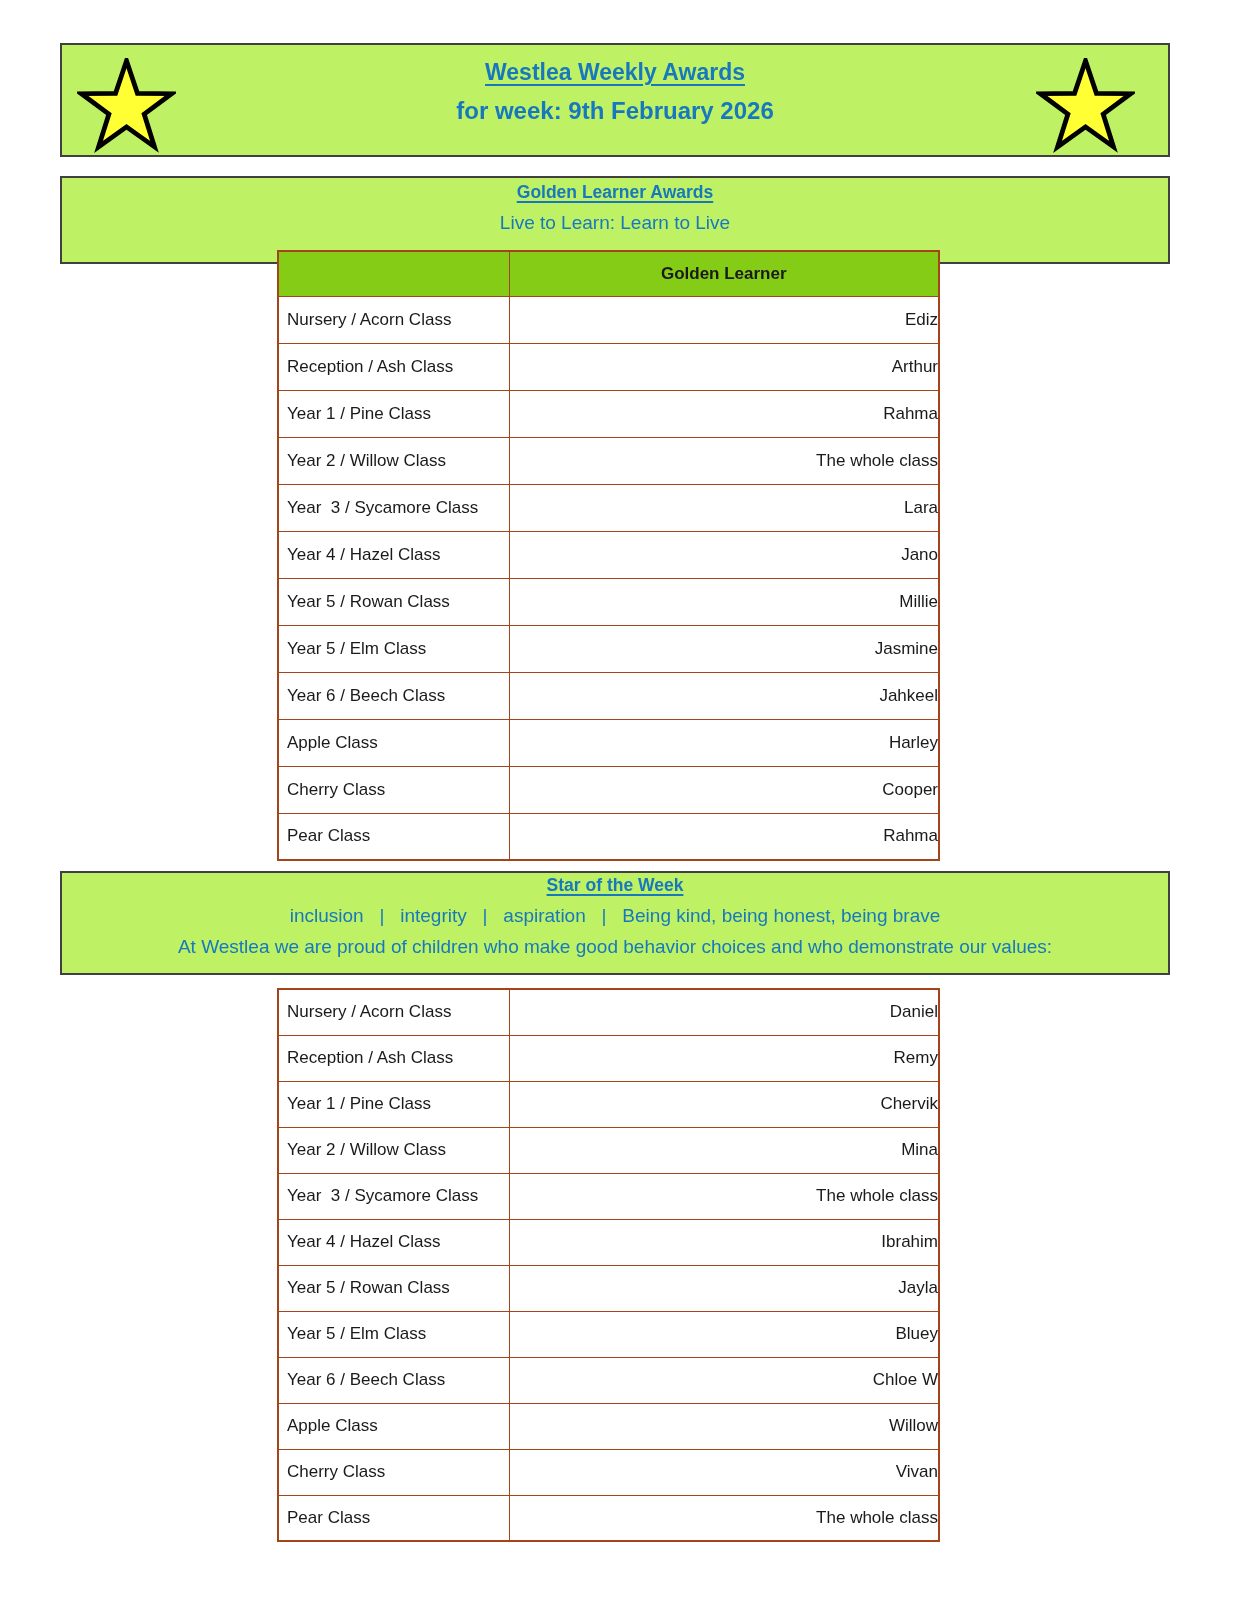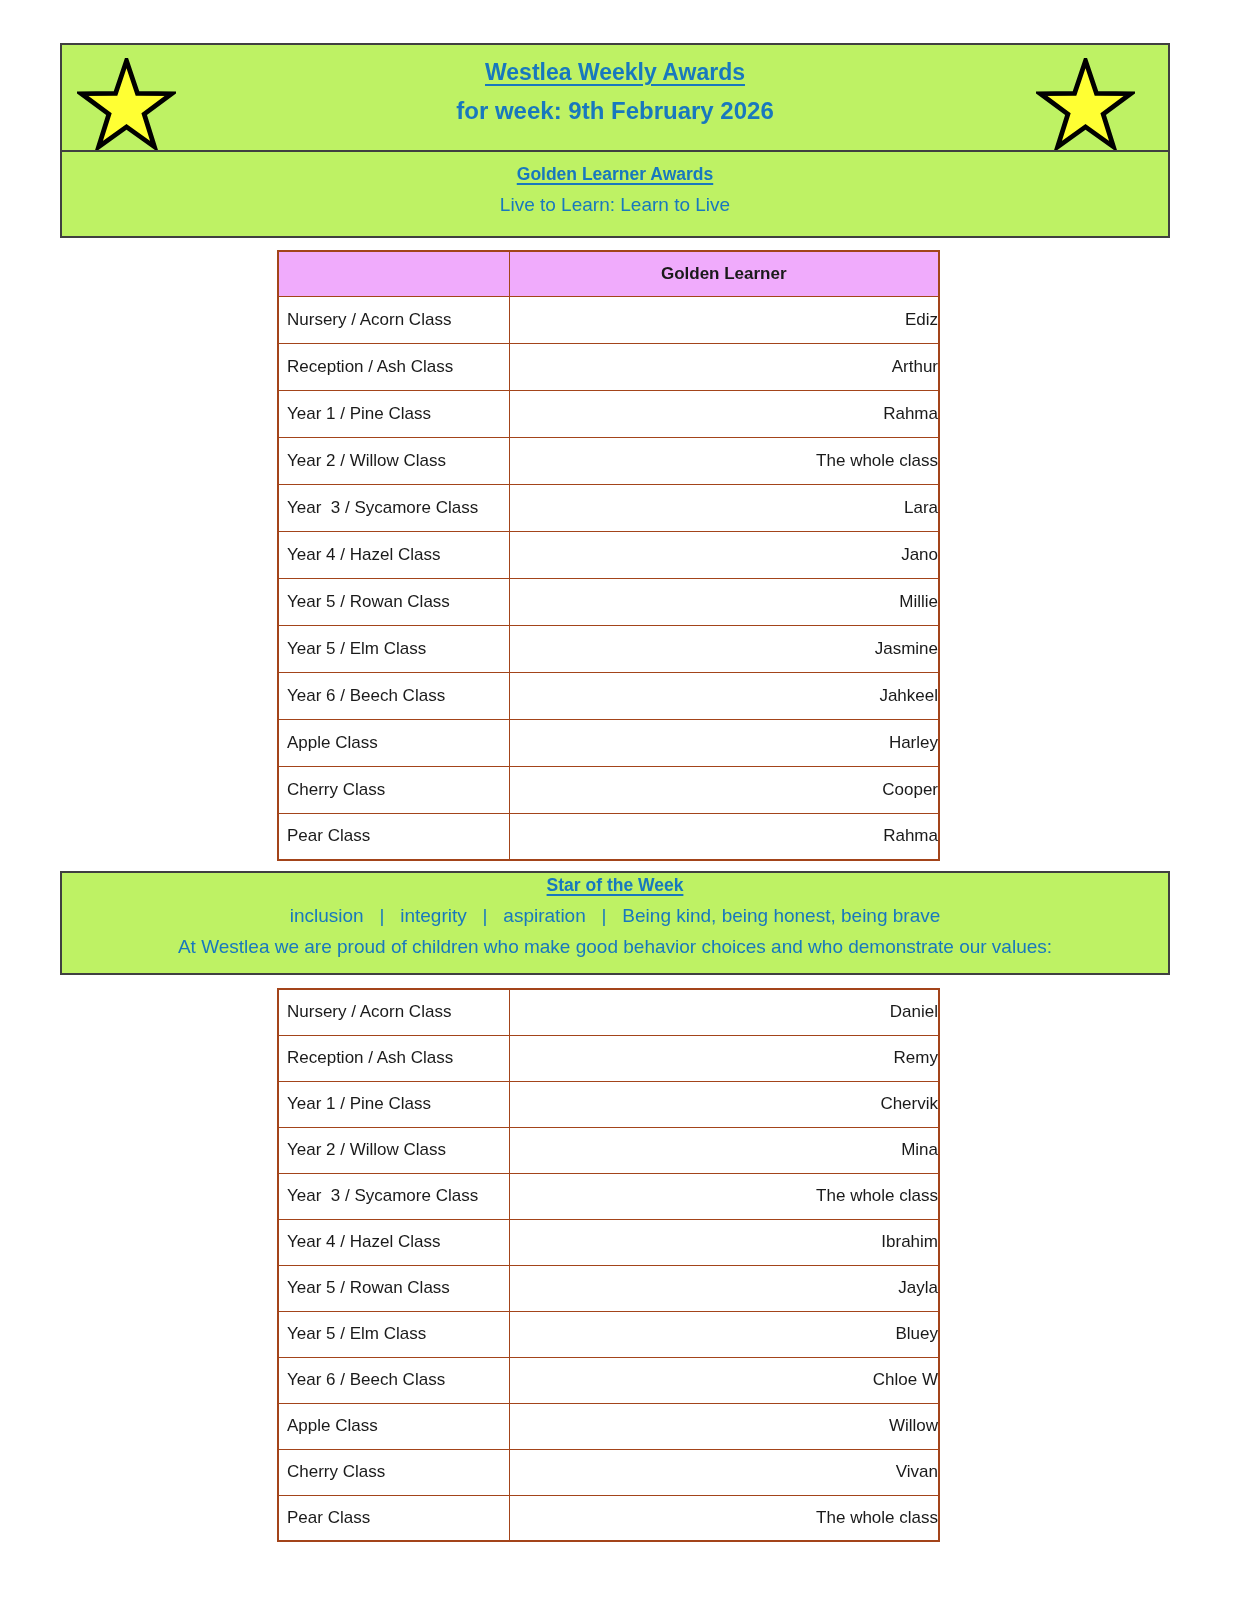--- a/index.html
+++ b/index.html
@@ -14,21 +14,21 @@
   
   .banner {
     position: absolute;
     left: 60px; width: 1110px;
     background: #bef264;
     border: 2px solid #404040;
     text-align: center;
     color: #1878BE;
   }
   .header-banner { top: 43px; height: 114px; padding-top: 14px; }
-  .golden-banner { top: 150px; height: 88px; padding-top: 12px; }
+  .golden-banner { top: 176px; height: 88px; padding-top: 4px; }
   .star-banner   { top: 871px; height: 104px; padding-top: 2px; }
 
   .main-title {
     font-size: 23px; font-weight: bold;
     text-decoration: underline;
     text-decoration-thickness: 2px;
     text-underline-offset: 4px;
   }
   .main-subtitle { font-size: 24px; font-weight: bold; margin-top: 11px; }
 
@@ -58,21 +58,21 @@
   .golden-table { top: 250px; }
   .star-table   { top: 988px; }
 
   .awards-table th, .awards-table td {
     border: 1.6px solid #A3441A;
     vertical-align: middle;
   }
   .awards-table .col-class { width: 231px; }
   .awards-table .col-name  { width: 430px; }
 
-  .golden-table th { height: 45px; background: #f0abfc; font-size: 17px; font-weight: bold; text-align: center; }
+  .golden-table th { height: 45px; background: #84cc16; font-size: 17px; font-weight: bold; text-align: center; }
   .golden-table td { height: 47px; }
   .star-table   td { height: 46px; }
 
   .cell-class { text-align: left; padding-left: 8px; white-space: pre-wrap; }
   .cell-name  { text-align: right; }
 </style>
 </head>
 <body>
 
 <div class="page">

